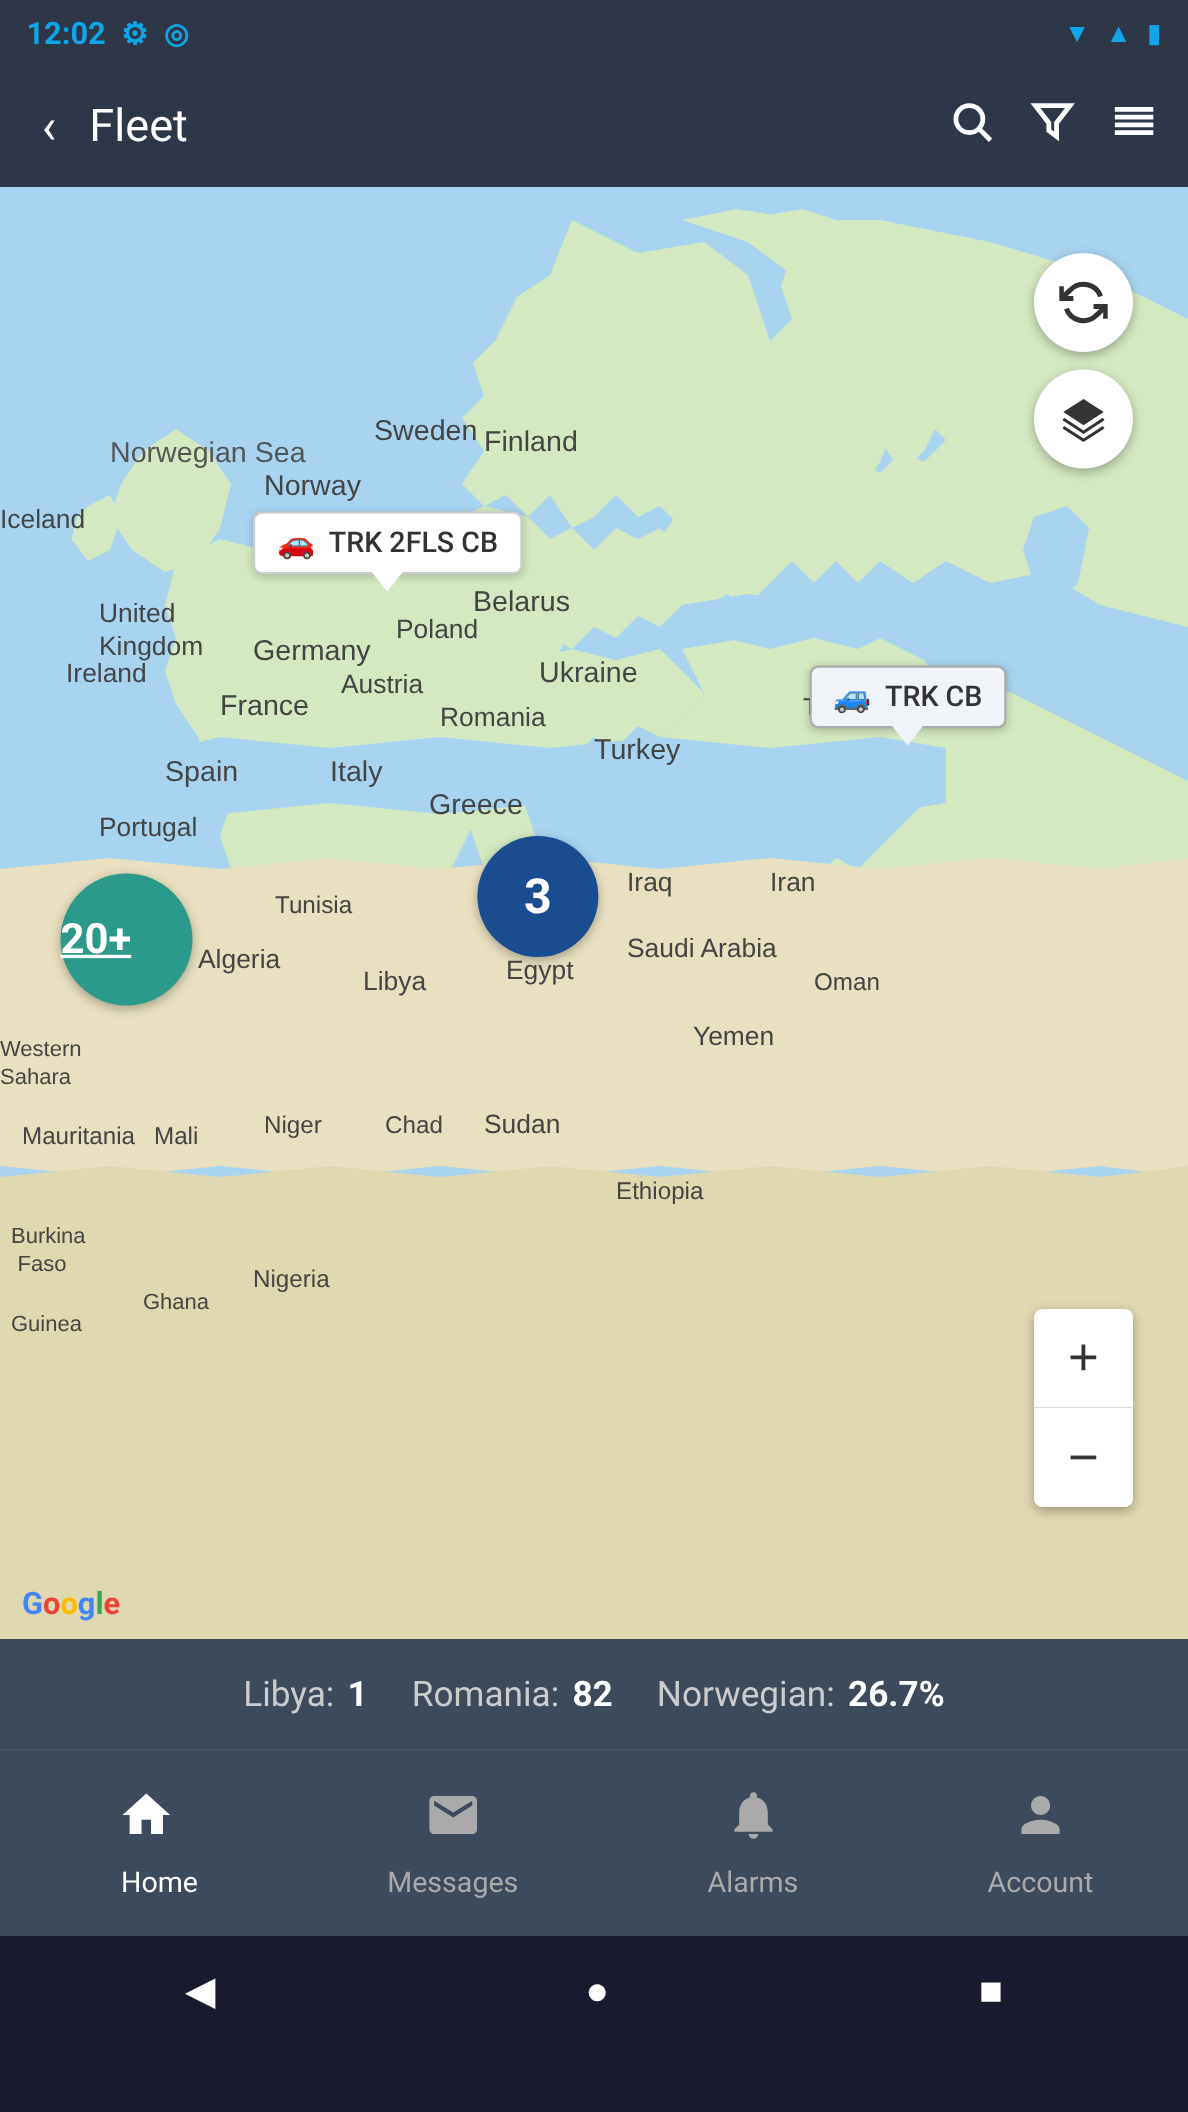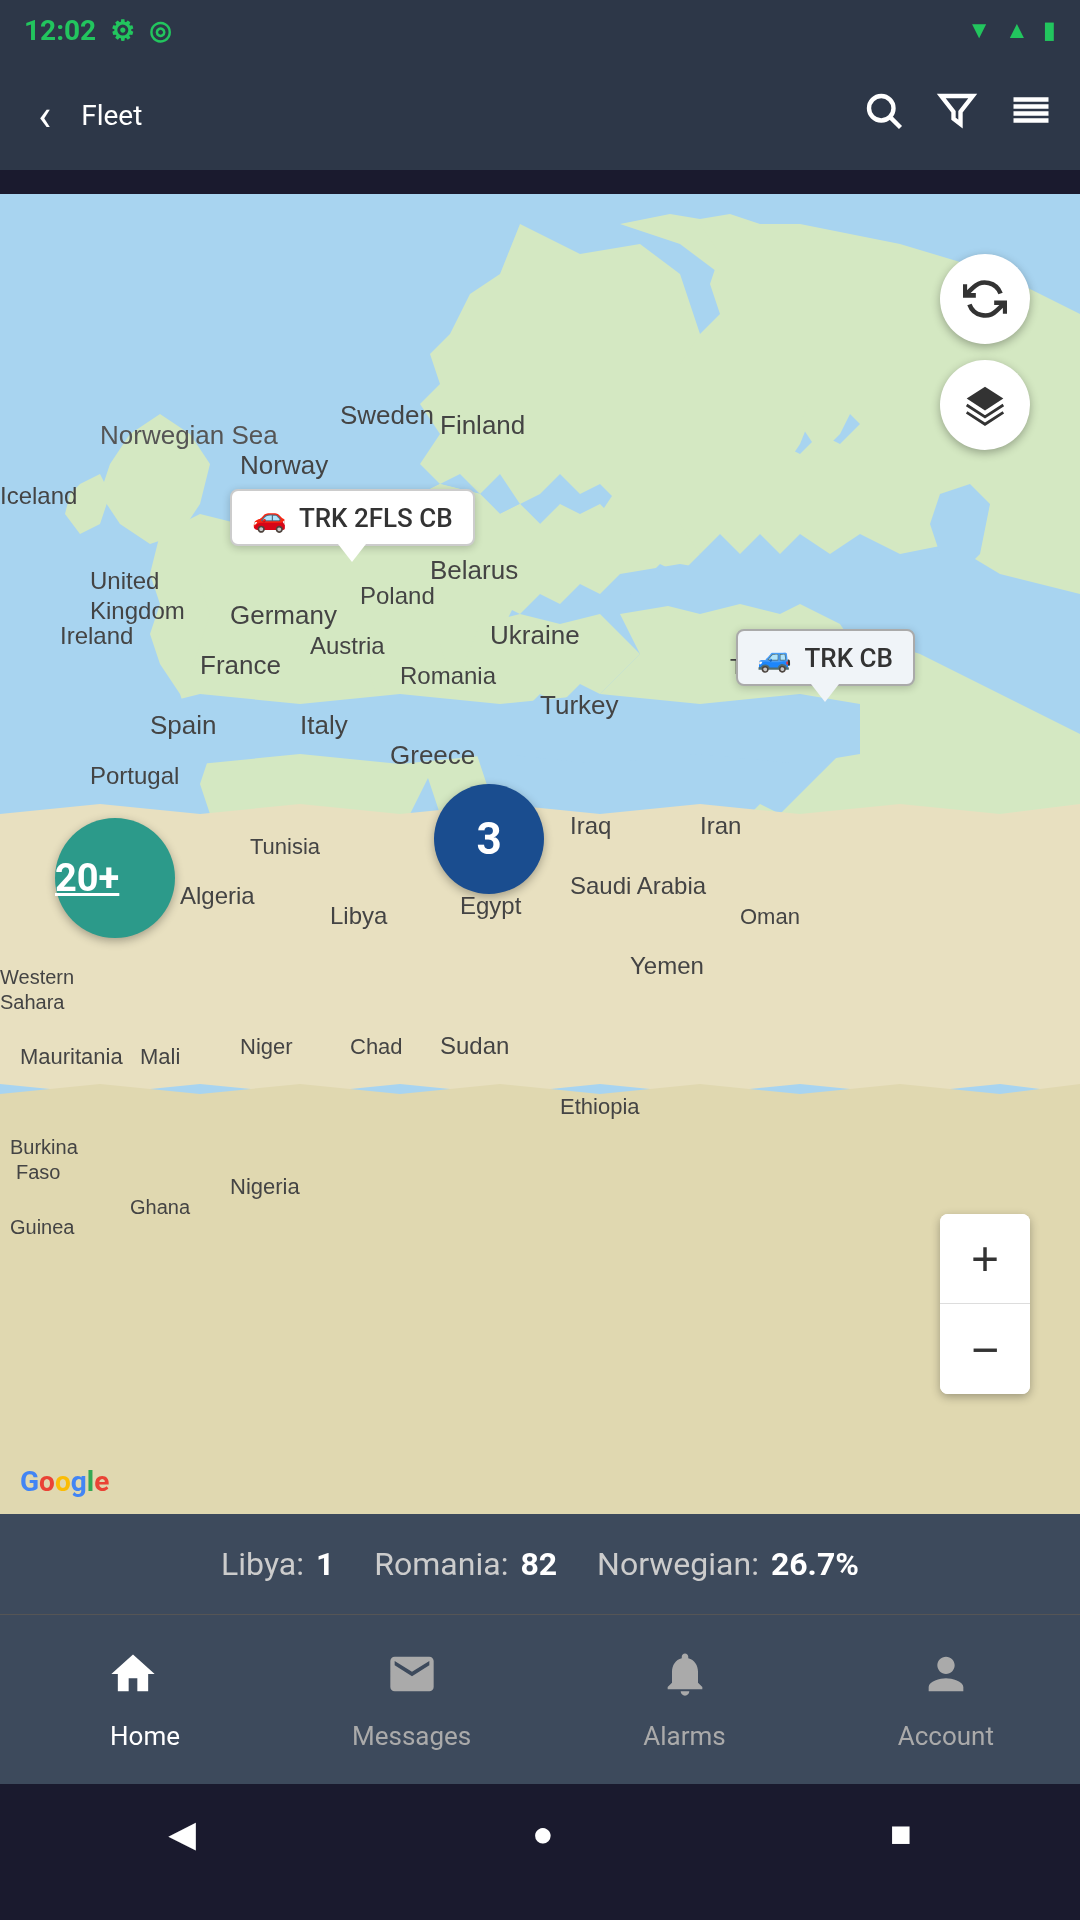--- a/index.html
+++ b/index.html
@@ -13,21 +13,21 @@
 
     
     .status-bar {
       width: 1080px;
       height: 60px;
       background: #2d3748;
       display: flex;
       align-items: center;
       justify-content: space-between;
       padding: 0 24px;
-      color: #22c55e;
+      color: #0ea5e9;
     }
     .status-left {
       display: flex;
       align-items: center;
       gap: 14px;
       font-size: 28px;
       font-weight: bold;
     }
     .status-right {
       display: flex;
@@ -48,21 +48,21 @@
       gap: 20px;
     }
     .nav-back {
       font-size: 44px;
       color: white;
       cursor: pointer;
       padding: 10px;
     }
     .nav-title {
       flex: 1;
-      font-size: 28px;
+      font-size: 41px;
       font-weight: 400;
       color: white;
     }
     .nav-icons {
       display: flex;
       gap: 32px;
       align-items: center;
     }
     .nav-icon {
       font-size: 40px;
@@ -70,21 +70,20 @@
       cursor: pointer;
     }
 
     
     .map-area {
       width: 1080px;
       height: 1320px;
       position: relative;
       overflow: hidden;
       background: #a8d4f0;
-      margin-top: 24px;
     }
 
     
     .map-svg {
       position: absolute;
       top: 0;
       left: 0;
       width: 100%;
       height: 100%;
     }

